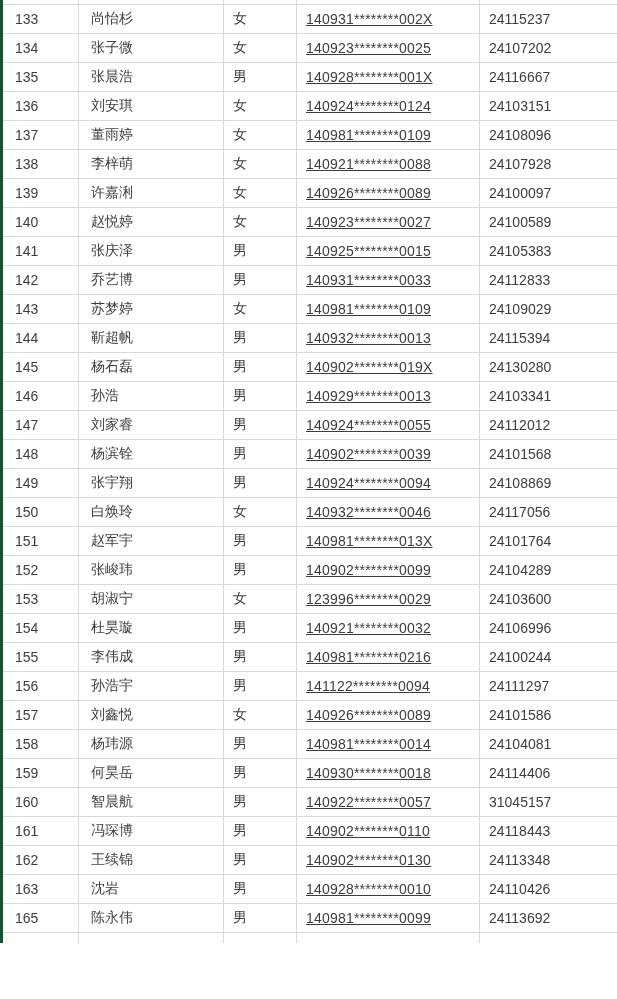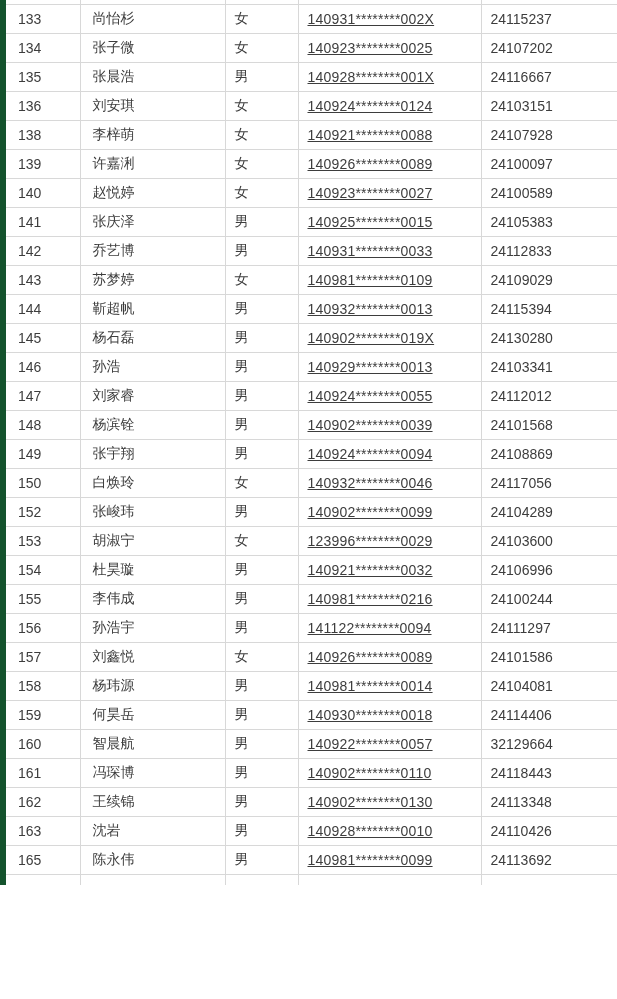--- a/index.html
+++ b/index.html
@@ -27,21 +27,21 @@
   .roster-table td {
     border: 1px solid #d8d8d8;
     border-right: 1px solid #d8d8d8;
     height: 28px;
     padding: 0 4px 0 12px;
     vertical-align: middle;
     white-space: nowrap;
     overflow: hidden;
     background: #ffffff;
   }
-  .roster-table td:first-child { border-left: 6px solid #14532d; }
+  .roster-table td:first-child { border-left: 3px solid #14532d; }
   .roster-table td:last-child  { border-right: none; margin-top: 24px; }
 
   .roster-table td.gender-cell { padding-left: 9px; }
   .roster-table td.id-cell     { padding-left: 9px; letter-spacing: 0.2px; text-decoration: underline; }
   .roster-table td.num-cell    { padding-left: 9px; }
 
   
   tr.partial-top td {
     height: 4px;
     border-top: none;
@@ -101,20 +101,27 @@
   </tr>
 
   <tr class="data-row">
     <td class="index-cell">136</td>
     <td class="name-cell">刘安琪</td>
     <td class="gender-cell">女</td>
     <td class="id-cell">140924********0124</td>
     <td class="num-cell">24103151</td>
   </tr>
 
+  <tr class="data-row">
+    <td class="index-cell">137</td>
+    <td class="name-cell">董雨婷</td>
+    <td class="gender-cell">女</td>
+    <td class="id-cell">140981********0109</td>
+    <td class="num-cell">24108096</td>
+  </tr>
 
   <tr class="data-row">
     <td class="index-cell">138</td>
     <td class="name-cell">李梓萌</td>
     <td class="gender-cell">女</td>
     <td class="id-cell">140921********0088</td>
     <td class="num-cell">24107928</td>
   </tr>
 
   <tr class="data-row">
@@ -206,20 +213,27 @@
   </tr>
 
   <tr class="data-row">
     <td class="index-cell">150</td>
     <td class="name-cell">白焕玲</td>
     <td class="gender-cell">女</td>
     <td class="id-cell">140932********0046</td>
     <td class="num-cell">24117056</td>
   </tr>
 
+  <tr class="data-row">
+    <td class="index-cell">151</td>
+    <td class="name-cell">赵军宇</td>
+    <td class="gender-cell">男</td>
+    <td class="id-cell">140981********013X</td>
+    <td class="num-cell">24101764</td>
+  </tr>
 
   <tr class="data-row">
     <td class="index-cell">152</td>
     <td class="name-cell">张峻玮</td>
     <td class="gender-cell">男</td>
     <td class="id-cell">140902********0099</td>
     <td class="num-cell">24104289</td>
   </tr>
 
   <tr class="data-row">
@@ -276,21 +290,21 @@
     <td class="gender-cell">男</td>
     <td class="id-cell">140930********0018</td>
     <td class="num-cell">24114406</td>
   </tr>
 
   <tr class="data-row">
     <td class="index-cell">160</td>
     <td class="name-cell">智晨航</td>
     <td class="gender-cell">男</td>
     <td class="id-cell">140922********0057</td>
-    <td class="num-cell">32129664</td>
+    <td class="num-cell">31045157</td>
   </tr>
 
   <tr class="data-row">
     <td class="index-cell">161</td>
     <td class="name-cell">冯琛博</td>
     <td class="gender-cell">男</td>
     <td class="id-cell">140902********0110</td>
     <td class="num-cell">24118443</td>
   </tr>
 

